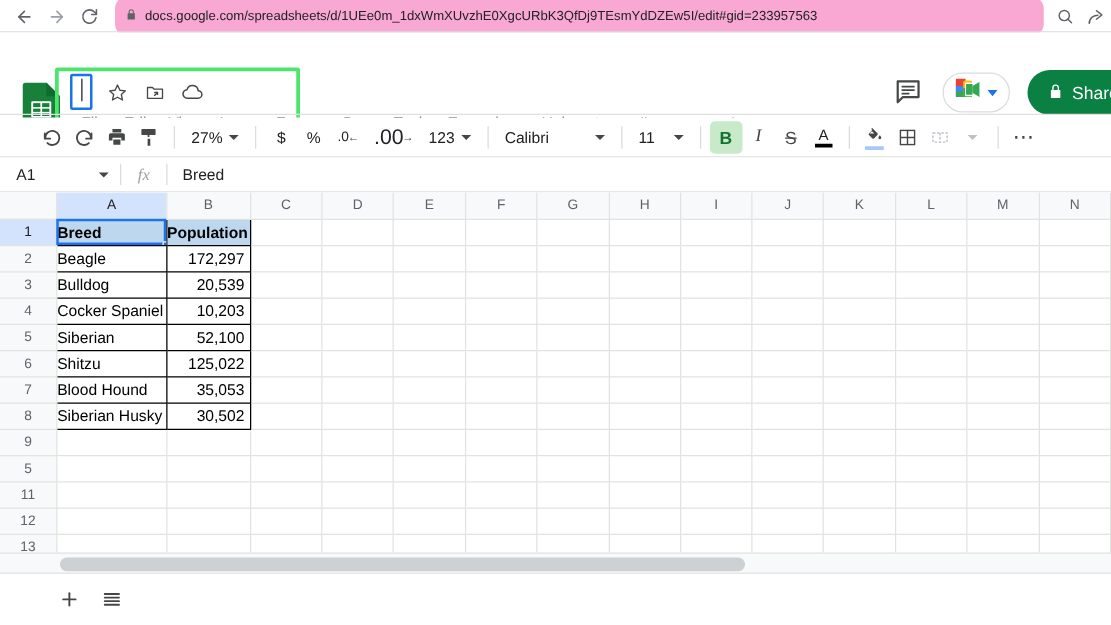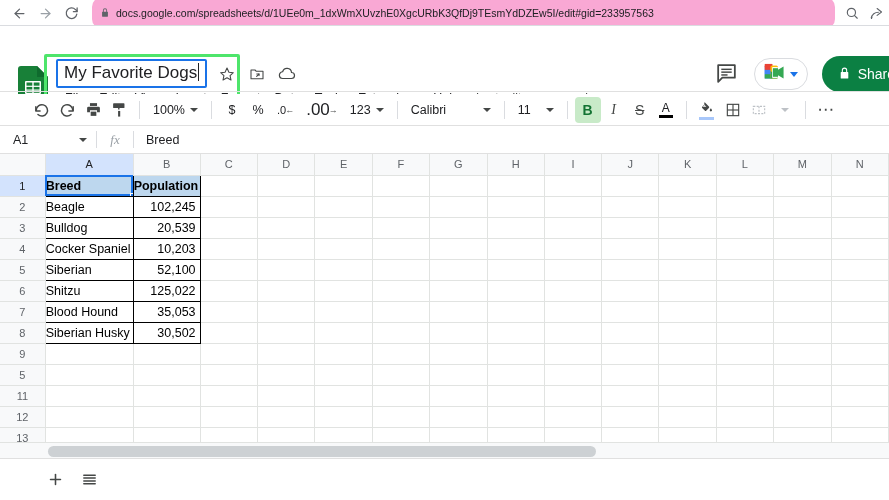--- a/index.html
+++ b/index.html
@@ -306,21 +306,21 @@
         <rect x="15.7" y="16.5" width="5.8" height="3.2" fill="#188038"></rect>
         <rect x="8.5" y="20.9" width="5.8" height="2.6" fill="#188038"></rect>
         <rect x="15.7" y="20.9" width="5.8" height="2.6" fill="#188038"></rect>
         <rect x="8.5" y="24.7" width="5.8" height="2.1" fill="#188038"></rect>
         <rect x="15.7" y="24.7" width="5.8" height="2.1" fill="#188038"></rect>
       </svg>
     </div>
 
     <div class="title-row">
       <div class="title-input">
-        <span>My Favorite Dogs</span><span class="caret"></span>
+        <span class="caret"></span>
       </div>
       <div class="hdr-icon">
         <svg width="16" height="16" viewBox="0 0 24 24" fill="none" stroke="#444746" stroke-width="1.6" stroke-linejoin="round">
             <polygon points="12 3 14.9 9.3 21.5 10 16.6 14.5 18 21 12 17.7 6 21 7.4 14.5 2.5 10 9.1 9.3"></polygon>
           </svg>
       </div>
       <div class="hdr-icon">
         <svg width="16" height="16" viewBox="0 0 24 24" fill="none" stroke="#444746" stroke-width="1.6" stroke-linejoin="round">
             <path d="M3 6h6l2 2h10v11H3z"></path>
             <polyline points="11 12 15 12 15 15"></polyline>
@@ -409,21 +409,21 @@
         </svg>
     </div>
     <div class="tb-btn">
       <svg width="17" height="17" viewBox="0 0 24 24" fill="#444746">
           <path d="M4 3h14a1 1 0 0 1 1 1v5a1 1 0 0 1-1 1h-6v2h-2v-2H4a1 1 0 0 1-1-1V4a1 1 0 0 1 1-1z"></path>
           <path d="M10 14h3v8h-3z"></path>
         </svg>
     </div>
     <div class="tb-sep"></div>
     <div class="tb-btn zoom-box">
-      <span class="tb-text">100%</span>
+      <span class="tb-text">27%</span>
       <span class="caret-dn"></span>
     </div>
     <div class="tb-sep"></div>
     <div class="tb-btn wide">
       <span class="tb-text">$</span>
     </div>
     <div class="tb-btn wide">
       <span class="tb-text">%</span>
     </div>
     <div class="tb-btn wide">
@@ -533,21 +533,21 @@
             <td class="cell" style="width: 60px;"></td>
             <td class="cell" style="width: 60px;"></td>
             <td class="cell" style="width: 60px;"></td>
             <td class="cell" style="width: 60px;"></td>
             <td class="cell" style="width: 60px;"></td>
             <td class="cell" style="width: 60px;"></td>
           </tr>
           <tr>
             <td class="rowhdr">2</td>
             <td class="cell boxed" style="width: 88px;">Beagle</td>
-            <td class="cell boxed num" style="width: 67px;">102,245</td>
+            <td class="cell boxed num" style="width: 67px;">172,297</td>
             <td class="cell" style="width: 60px;"></td>
             <td class="cell" style="width: 60px;"></td>
             <td class="cell" style="width: 60px;"></td>
             <td class="cell" style="width: 60px;"></td>
             <td class="cell" style="width: 60px;"></td>
             <td class="cell" style="width: 60px;"></td>
             <td class="cell" style="width: 60px;"></td>
             <td class="cell" style="width: 60px;"></td>
             <td class="cell" style="width: 60px;"></td>
             <td class="cell" style="width: 60px;"></td>

